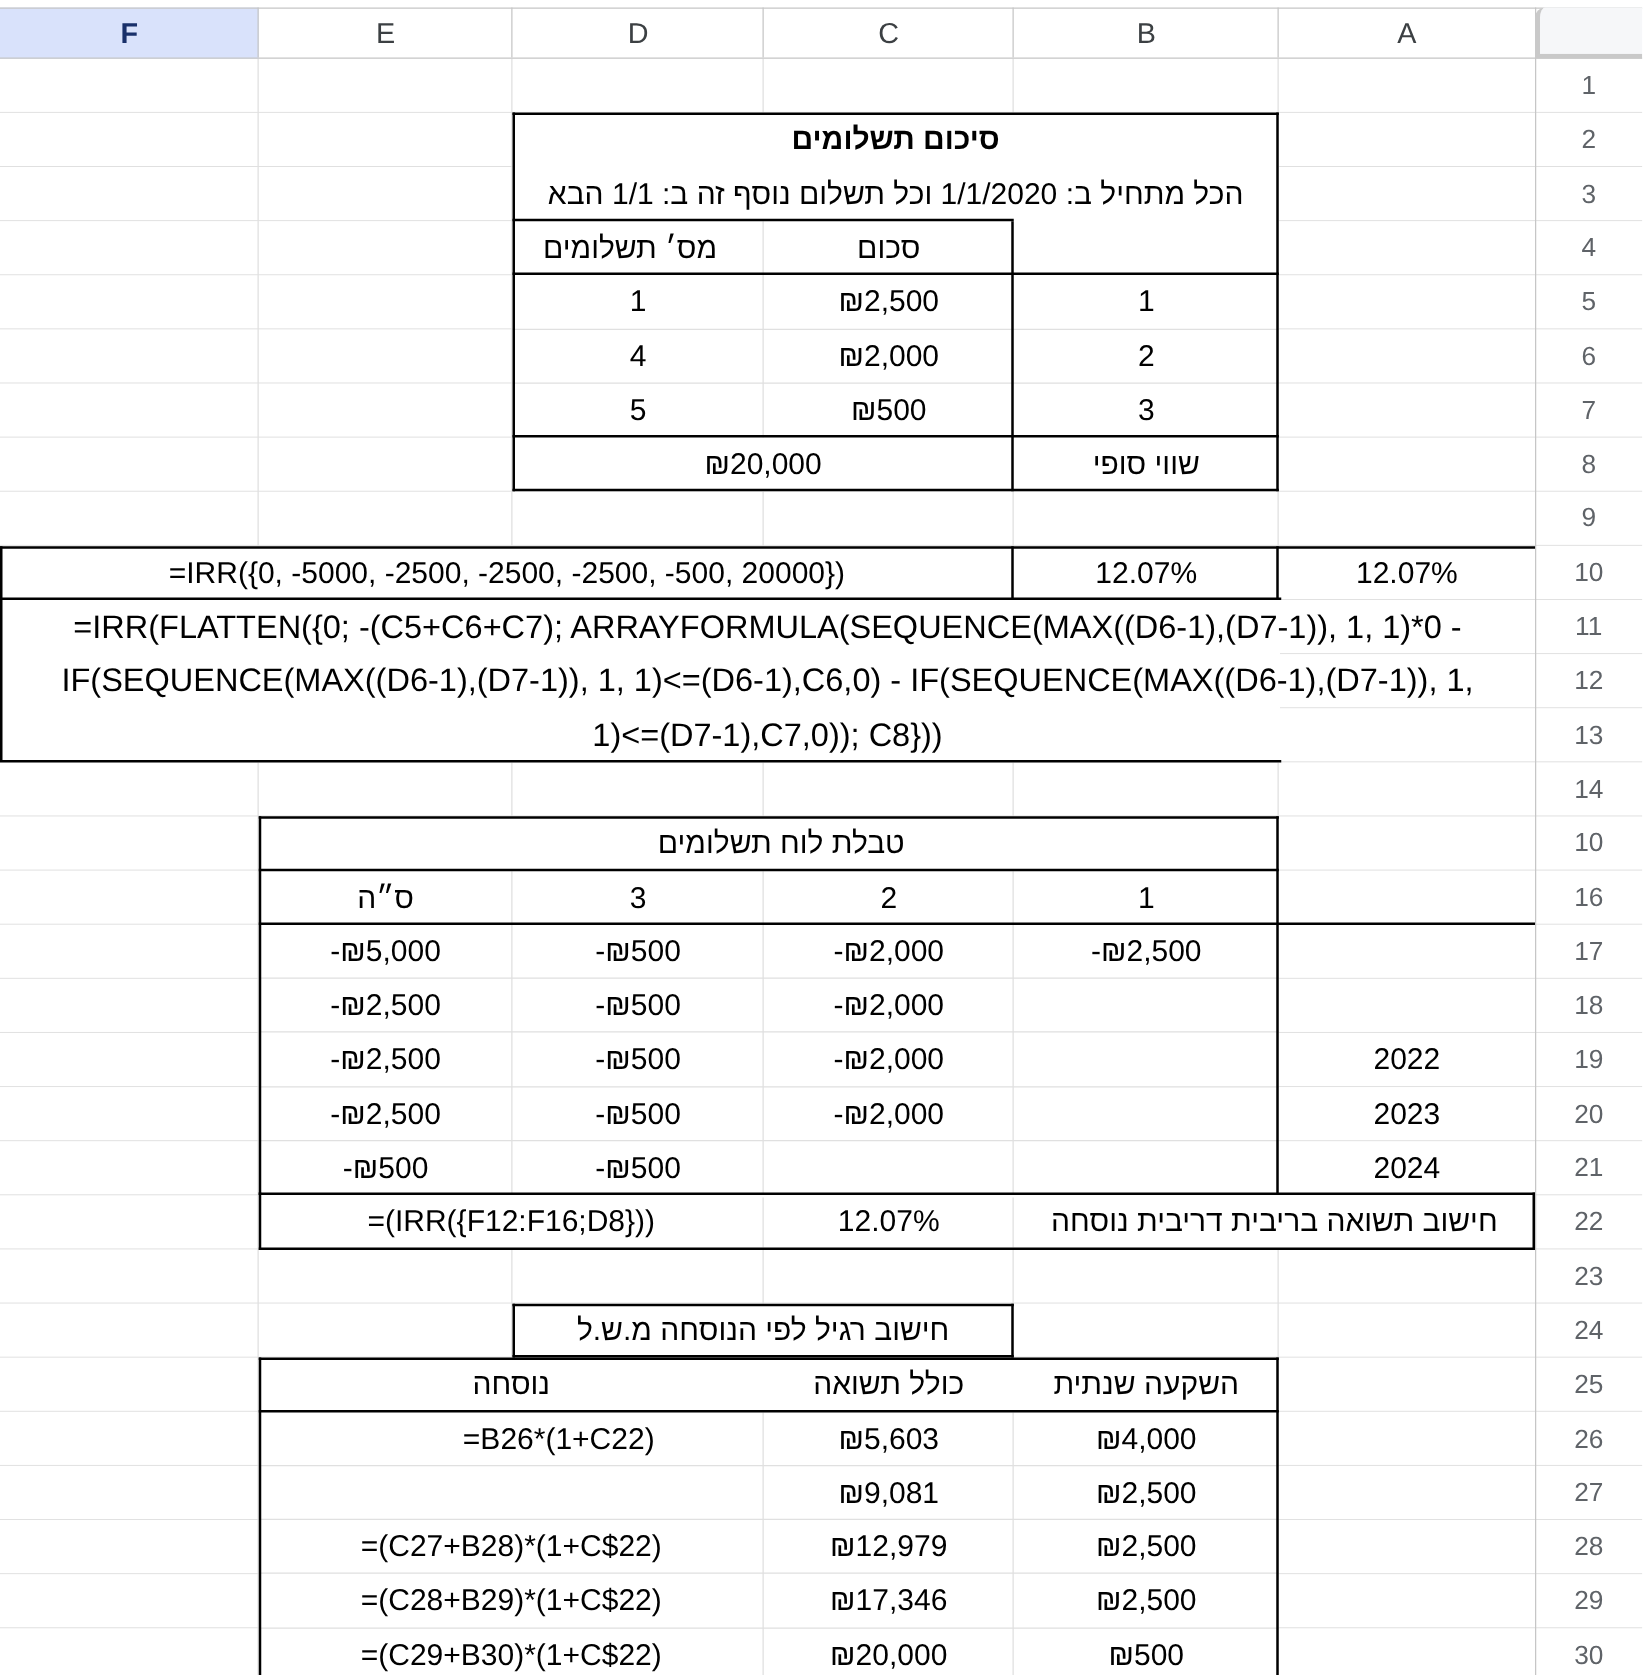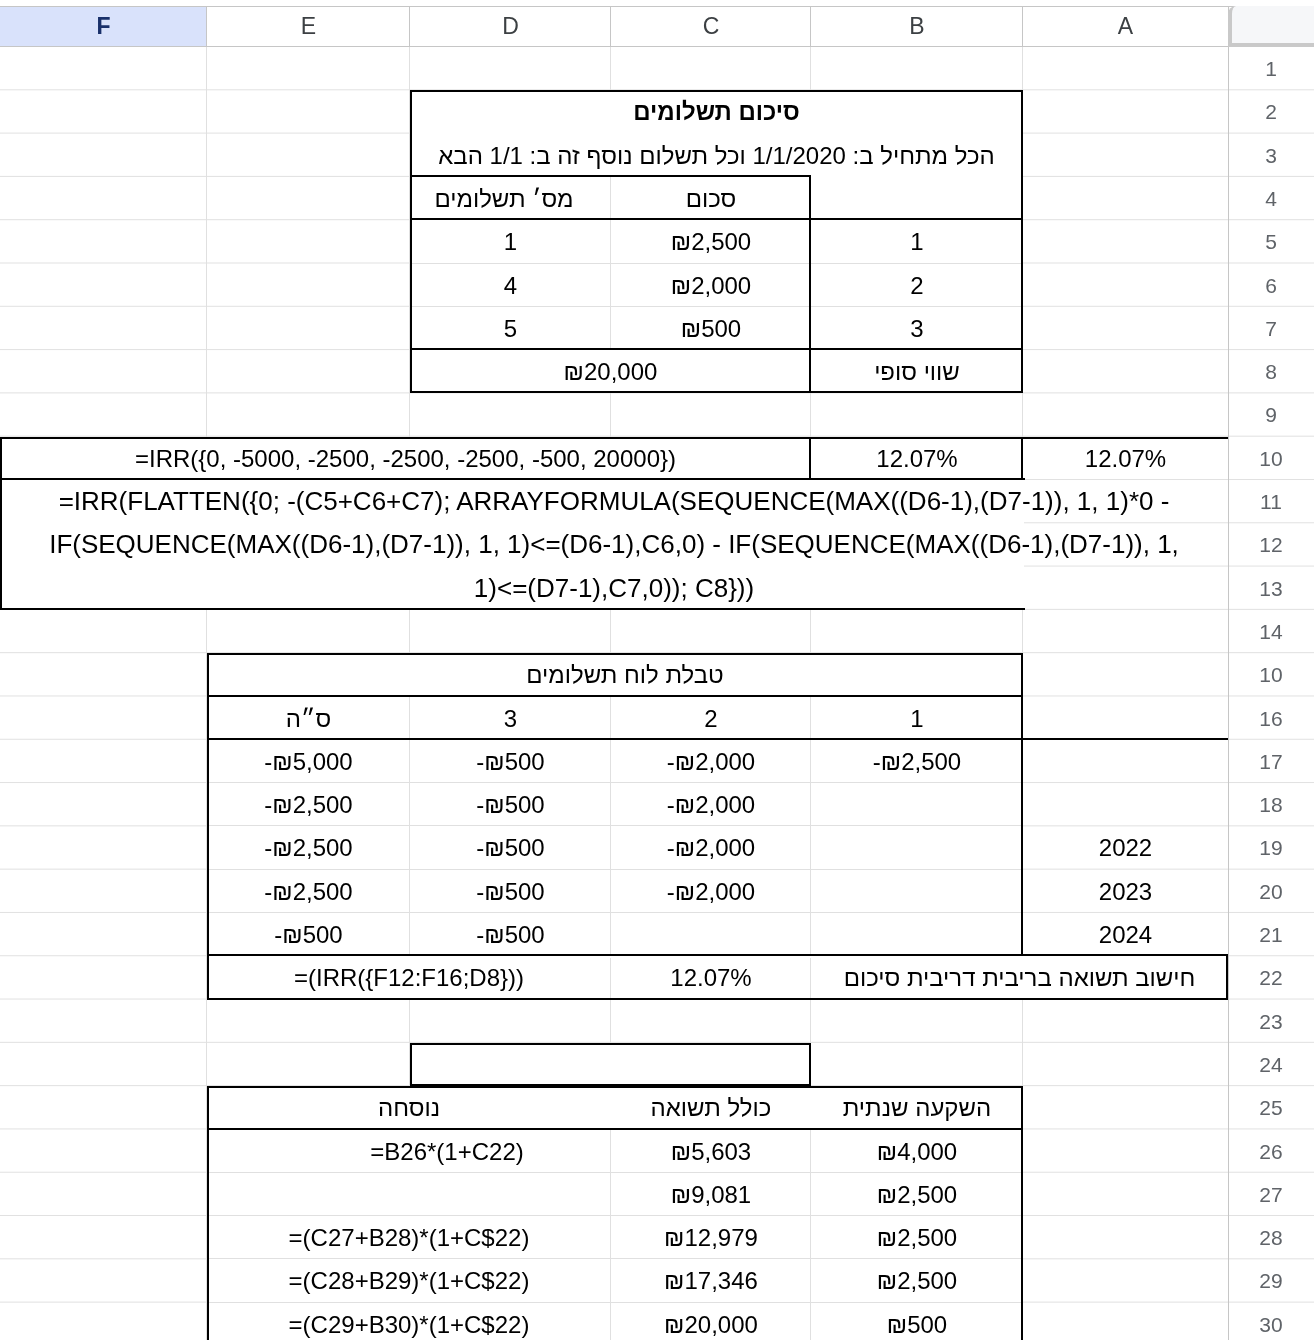--- a/index.html
+++ b/index.html
@@ -206,22 +206,23 @@
   <div class="cell" style="left:1023px;top:869.7px;width:205px">2023</div>
 
   <div class="cell" style="left:207px;top:913px;width:203px">-₪500</div>
   <div class="cell" style="left:410px;top:913px;width:201px">-₪500</div>
   <div class="cell" style="left:611px;top:913px;width:200px"></div>
   <div class="cell" style="left:811px;top:913px;width:212px"></div>
   <div class="cell" style="left:1023px;top:913px;width:205px">2024</div>
 
   <div class="cell" style="left:207px;top:956.3px;width:404px">=(IRR({F12:F16;D8}))</div>
   <div class="cell" style="left:611px;top:956.3px;width:200px">12.07%</div>
-  <div class="cell rtl" style="left:811px;top:956.3px;width:417px">חישוב תשואה בריבית דריבית סיכום</div>
-
+  <div class="cell rtl" style="left:811px;top:956.3px;width:417px">חישוב תשואה בריבית דריבית נוסחה</div>
+
+  <div class="cell rtl" style="left:410px;top:1042.9px;width:401px">חישוב רגיל לפי הנוסחה מ.ש.ל</div>
   <div class="cell rtl" style="left:207px;top:1086.2px;width:404px">נוסחה</div>
   <div class="cell rtl" style="left:611px;top:1086.2px;width:200px">כולל תשואה</div>
   <div class="cell rtl" style="left:811px;top:1086.2px;width:212px">השקעה שנתית</div>
 
   <div class="cell" style="left:207px;top:1129.5px;width:480px">=B26*(1+C22)</div>
   <div class="cell" style="left:611px;top:1129.5px;width:200px">₪5,603</div>
   <div class="cell" style="left:811px;top:1129.5px;width:212px">₪4,000</div>
 
   <div class="cell" style="left:611px;top:1172.8px;width:200px">₪9,081</div>
   <div class="cell" style="left:811px;top:1172.8px;width:212px">₪2,500</div>

